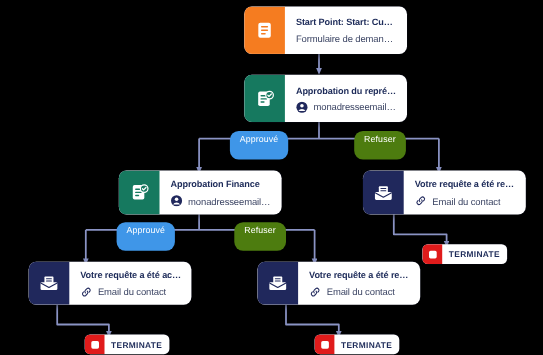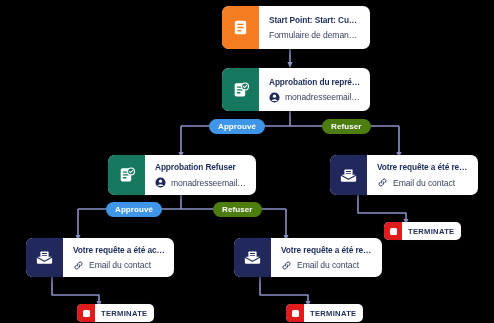--- a/index.html
+++ b/index.html
@@ -86,26 +86,26 @@
 
   .icon-orange { background: #f57c20; }
   .icon-green  { background: #16795f; }
   .icon-navy   { background: #20285c; }
 
   svg.glyph { display: block; }
 
   
   .pill {
     position: absolute;
-    height: 15px;
+    height: 26px;
     line-height: 15px;
     border-radius: 8px;
     color: #ffffff;
     font-size: 8px;
-    font-weight: bold;
+    font-weight: normal;
     text-align: center;
     padding: 0 9px;
     letter-spacing: 0.1px;
     white-space: nowrap;
     box-sizing: border-box;
   }
   .pill-approve { background: #3f96e8; }
   .pill-refuse  { background: #4d7c0f; }
 
   
@@ -230,21 +230,21 @@
       <svg class="glyph" width="18" height="18" viewBox="0 0 24 24" aria-hidden="true">
         <rect x="3.6" y="3" width="14" height="17.5" rx="2.2" fill="#ffffff"></rect>
         <rect x="6.4" y="7.2" width="8" height="1.7" rx="0.85" fill="#16795f"></rect>
         <rect x="6.4" y="11" width="8" height="1.7" rx="0.85" fill="#16795f"></rect>
         <rect x="6.4" y="14.8" width="5" height="1.7" rx="0.85" fill="#16795f"></rect>
         <circle cx="17.4" cy="7.3" r="4.6" fill="#16795f" stroke="#ffffff" stroke-width="1.5"></circle>
         <path d="M15.3,7.4 L16.8,8.9 L19.6,5.9" fill="none" stroke="#ffffff" stroke-width="1.5" stroke-linecap="round" stroke-linejoin="round"></path>
       </svg>
     </div>
     <div class="node-body">
-      <div class="node-title">Approbation Refuser</div>
+      <div class="node-title">Approbation Finance</div>
       <div class="node-sub">
         <span>
           <svg class="glyph" width="11" height="11" viewBox="0 0 24 24" aria-hidden="true">
             <circle cx="12" cy="12" r="11" fill="#20285c"></circle>
             <circle cx="12" cy="9.2" r="3.5" fill="#ffffff"></circle>
             <path d="M5.2,19.6 a7.2,6 0 0 1 13.6,0 z" fill="#ffffff"></path>
           </svg>
         </span>
         <span class="sub-text">monadresseemail@ex...</span>
       </div>

